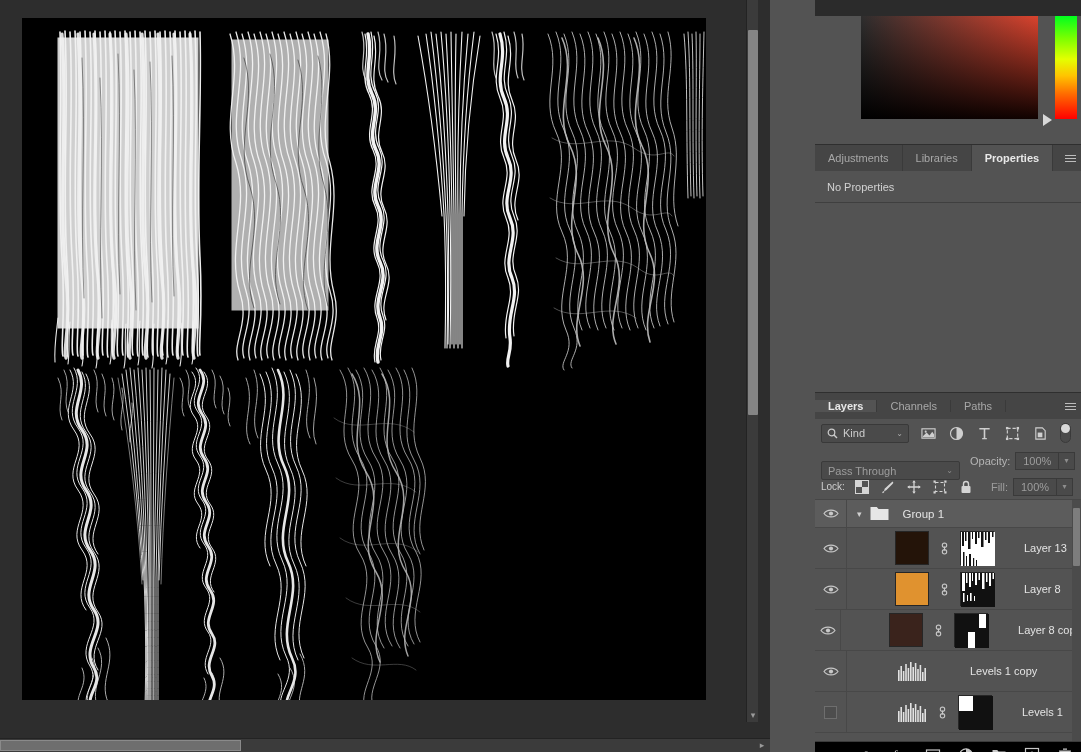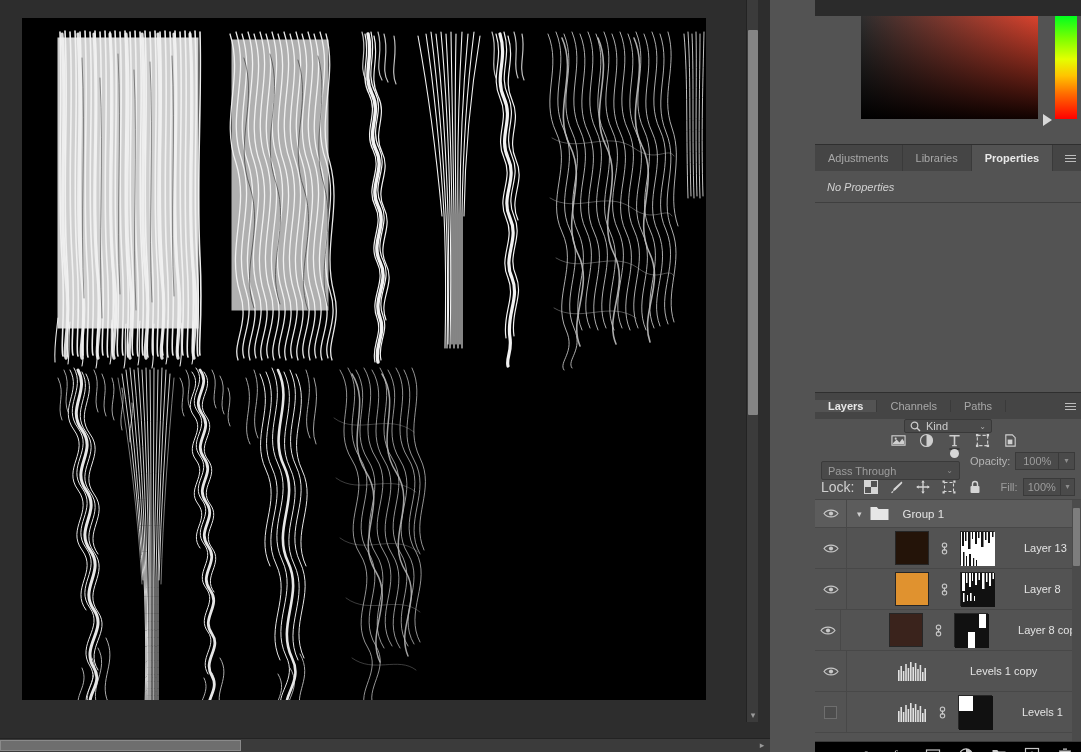--- a/index.html
+++ b/index.html
@@ -113,21 +113,20 @@
     justify-content: center; align-items: center; gap: 2px;
     background: #454545;
   }
   .panel-menu i { display: block; width: 11px; height: 1px; background: #bdbdbd; }
 
   
   #properties-tabbar { top: 128px; }
   #properties-body {
     position: absolute; left: 0; top: 155px; width: 266px; height: 221px;
     background: #535353;
-    font-style: italic;
   }
   #properties-head {
     position: absolute; left: 0; top: 0; width: 266px; height: 32px;
     border-bottom: 1px solid #3f3f3f;
     display: flex; align-items: center; padding-left: 12px;
     font-size: 11px; color: #d2d2d2;
   }
   #properties-empty {
     position: absolute; left: 0; top: 32px; width: 266px; height: 189px;
     background: #535353;
@@ -135,21 +134,21 @@
 
   
   #layers-tabbar { top: 376px; align-items: center; }
   #layers-body {
     position: absolute; left: 0; top: 403px; width: 266px; height: 349px;
     background: #535353;
   }
 
   .lp-filter {
     position: absolute; left: 0; top: 0; width: 266px; height: 28px;
-    display: flex; align-items: center; padding: 0 6px; flex-direction: column;
+    display: flex; align-items: center; padding: 0 6px;
   }
   .kind-select {
     width: 88px; height: 19px;
     background: #4a4a4a; border: 1px solid #393939; border-radius: 2px;
     display: flex; align-items: center; gap: 5px; padding: 0 5px;
     font-size: 11px; color: #cccccc;
   }
   .kind-select .caret { margin-left: auto; color: #aaaaaa; font-size: 8px; }
   .filter-icons {
     display: flex; align-items: center; gap: 13px; margin-left: 12px;
@@ -187,21 +186,21 @@
     width: 16px; height: 18px; background: #4a4a4a; border: 1px solid #3a3a3a;
     border-left: none; color: #8d8d8d; font-size: 8px;
     display: flex; align-items: center; justify-content: center;
   }
 
   .lp-lock {
     position: absolute; left: 0; top: 55px; width: 266px; height: 26px;
     display: flex; align-items: center; padding: 0 6px;
     border-bottom: 1px solid #464646;
   }
-  .lock-label { font-size: 14px; color: #cfcfcf; margin-right: 10px; }
+  .lock-label { font-size: 10px; color: #cfcfcf; margin-right: 10px; }
   .lock-icons { display: flex; align-items: center; gap: 12px; }
   .lock-icons .li { width: 14px; height: 14px; color: #d5d5d5; }
   .fill-label { font-size: 11px; color: #9d9d9d; margin-left: 18px; }
 
   
   #layer-list {
     position: absolute; left: 0; top: 81px; width: 266px; height: 242px;
     overflow: hidden;
   }
   .layer-row {

